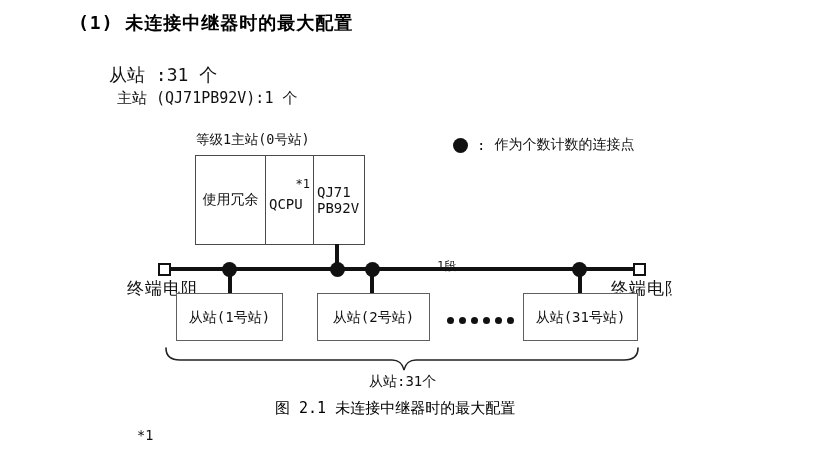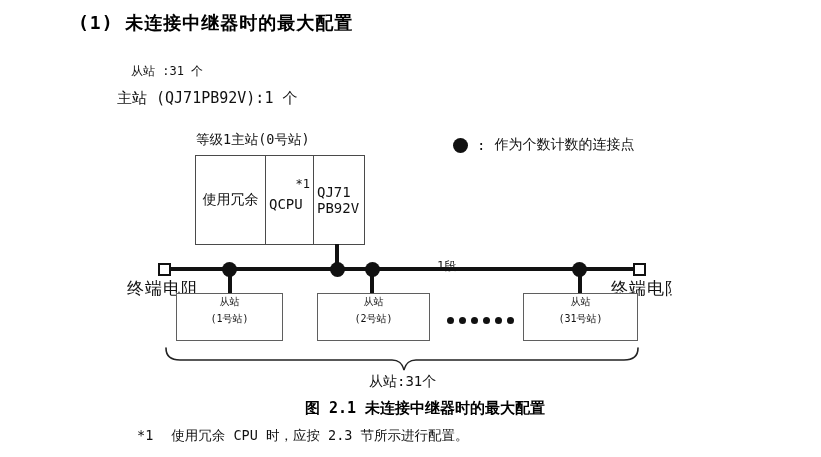--- a/index.html
+++ b/index.html
@@ -5,21 +5,21 @@
   html,body { margin:0; padding:0; background:#ffffff; }
   .page {
     position:relative; width:672px; height:457px; background:#ffffff;
     font-family:"DejaVu Sans Mono","Liberation Mono",monospace;
     color:#111111; overflow:hidden;
   }
   .abs { position:absolute; white-space:nowrap; }
 
   .heading { left:78px; top:11px; font-size:18px; font-weight:bold; letter-spacing:1px; color:#000; }
   .spec-master { left:117px; top:41px; font-size:15px;margin-top:48px; }
-  .spec-slave  { left:131px; top:63px; font-size:12px; }
+  .spec-slave  { left:109px; top:63px; font-size:18px; }
 
   .master-label { left:196px; top:131px; font-size:13.5px; }
   .master-box {
     left:195px; top:155px; width:170px; height:90px; box-sizing:border-box;
     border:1.5px solid #4a4a4a; display:flex; background:#fff;
   }
   .m-cell { box-sizing:border-box; border-right:1.5px solid #4a4a4a; height:100%; }
   .m-cell:last-child { border-right:none;justify-content:center; }
   .cell-power { width:70px; display:flex; align-items:center; justify-content:center; font-size:14px; }
   .cell-cpu   { width:48px; position:relative; font-size:14px; }
@@ -44,34 +44,34 @@
   .conn-1 { left:222px; } .conn-2 { left:330px; } .conn-3 { left:365px; } .conn-4 { left:572px; }
 
   .terminator { position:absolute; top:263px; width:13px; height:13px; box-sizing:border-box;
                 background:#fff; border:2px solid #111; }
   .term-left { left:158px; } .term-right { left:633px; }
   .term-label { font-size:17px; letter-spacing:1px; }
   .term-label-left  { left:127px; top:277px; }
   .term-label-right { left:611px; top:277px; }
 
   .slave-box { position:absolute; top:293px; height:48px; box-sizing:border-box; background:#fff;
-               border:1.5px solid #5f5f5f; display:flex; flex-direction:column;
-               align-items:center; justify-content:flex-start; font-size:10px; line-height:16.5px; }
+               border:1.5px solid #5f5f5f; display:flex; flex-direction:row;
+               align-items:center; justify-content:center; font-size:14px; line-height:16.5px; }
   .slave-1  { left:176px; width:107px; }
   .slave-2  { left:317px; width:113px; }
   .slave-31 { left:523px; width:115px; }
 
   .ellipsis { left:447px; top:317px; display:flex; gap:5px; align-items:center; }
   .e-dot { width:7px; height:7px; background:#111; border-radius:50%; }
 
   .brace { left:164px; top:347px; width:476px; height:27px; }
   .brace-label { left:369px; top:373px; font-size:14px; }
 
-  .caption { left:275px; top:399px; width:300px; text-align:center;
-             font-size:15px; font-weight:bold; color:#000; }
+  .caption { left:275px; top:399px; width:300px; 
+             font-size:15px; font-weight:normal; color:#000; }
   .footnote { left:137px; top:427px; font-size:13.5px; display:flex; }
   .footnote .marker { margin-right:18px; }
 </style>
 </head>
 <body>
 
 <div class="page">
 
   <div class="abs heading">(1) 未连接中继器时的最大配置</div>
   <div class="abs spec-master">主站 (QJ71PB92V):1 个</div>
@@ -142,16 +142,15 @@
     <svg class="abs brace" viewBox="0 0 476 27" xmlns="http://www.w3.org/2000/svg">
       <path d="M2 1 C2 9, 7 13, 16 13 L 228 13 C 234 13, 238 15, 240 23 C 242 15, 246 13, 252 13 L 460 13 C 469 13, 474 9, 474 1" fill="none" stroke="#222222" stroke-width="1.6" stroke-linecap="round"></path>
     </svg>
     <div class="abs brace-label">从站:31个</div>
   </div>
 
   <div class="abs caption">图 2.1 未连接中继器时的最大配置</div>
 
   <div class="abs footnote">
     <span class="marker">*1</span>
-    <span>使用冗余 CPU 时，应按 2.3 节所示进行配置。</span>
   </div>
 
 </div>
 
 </body></html>

